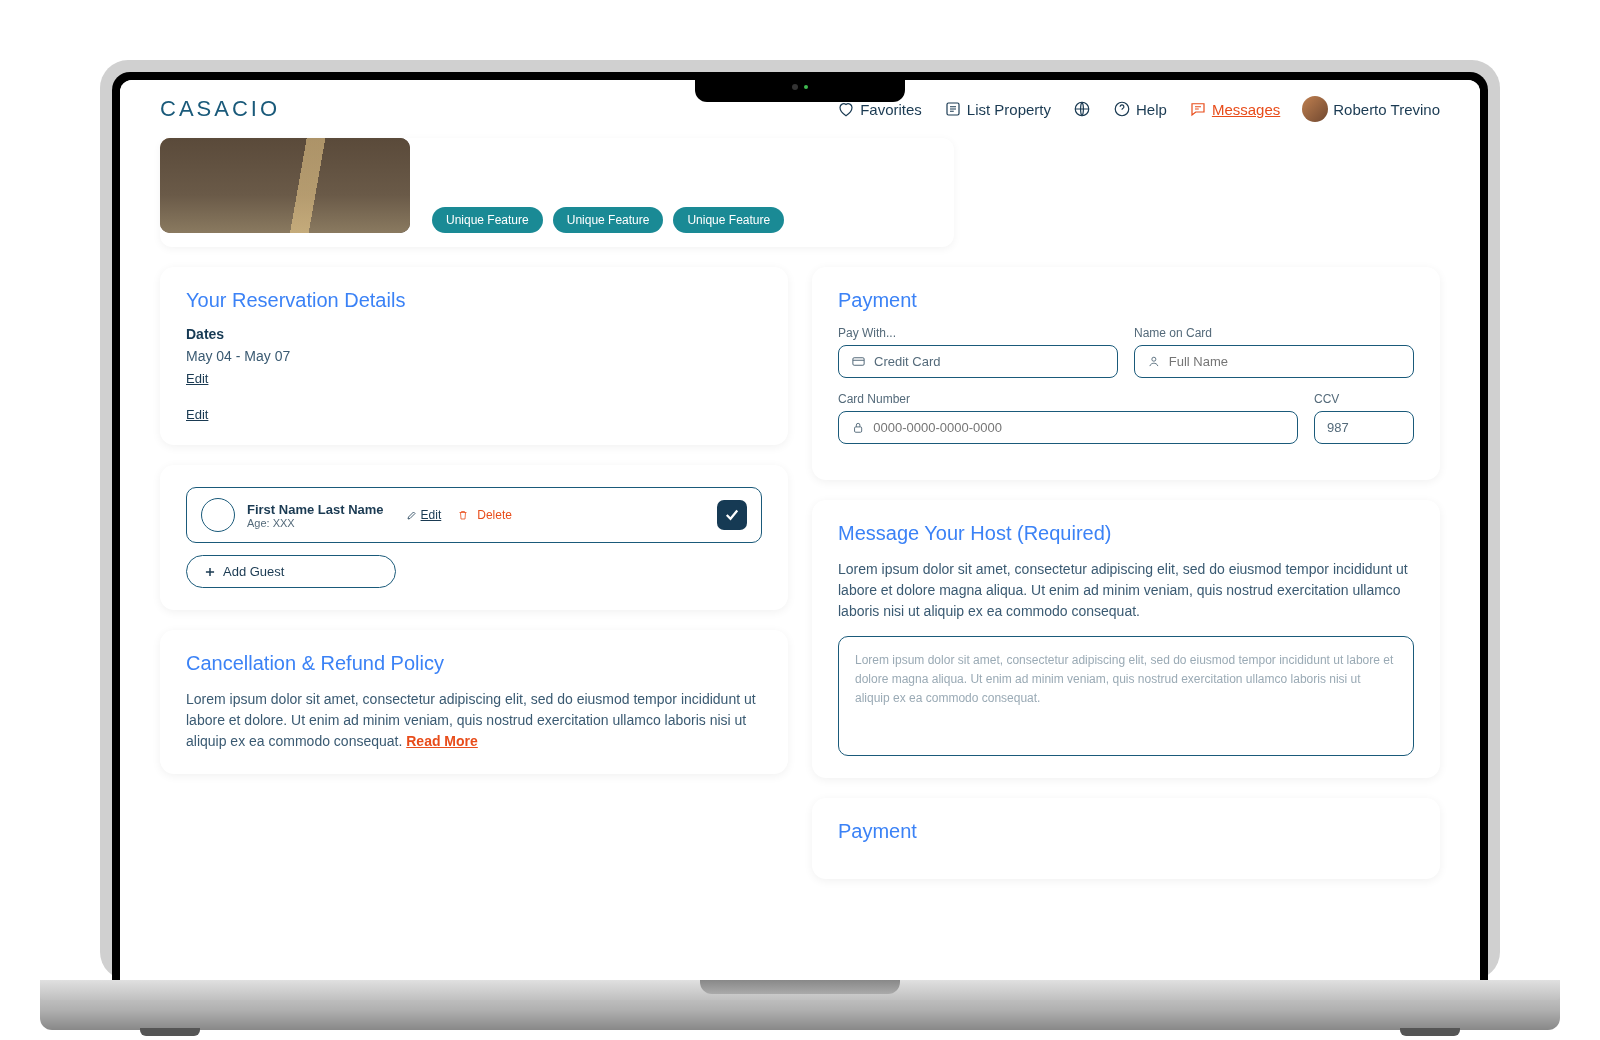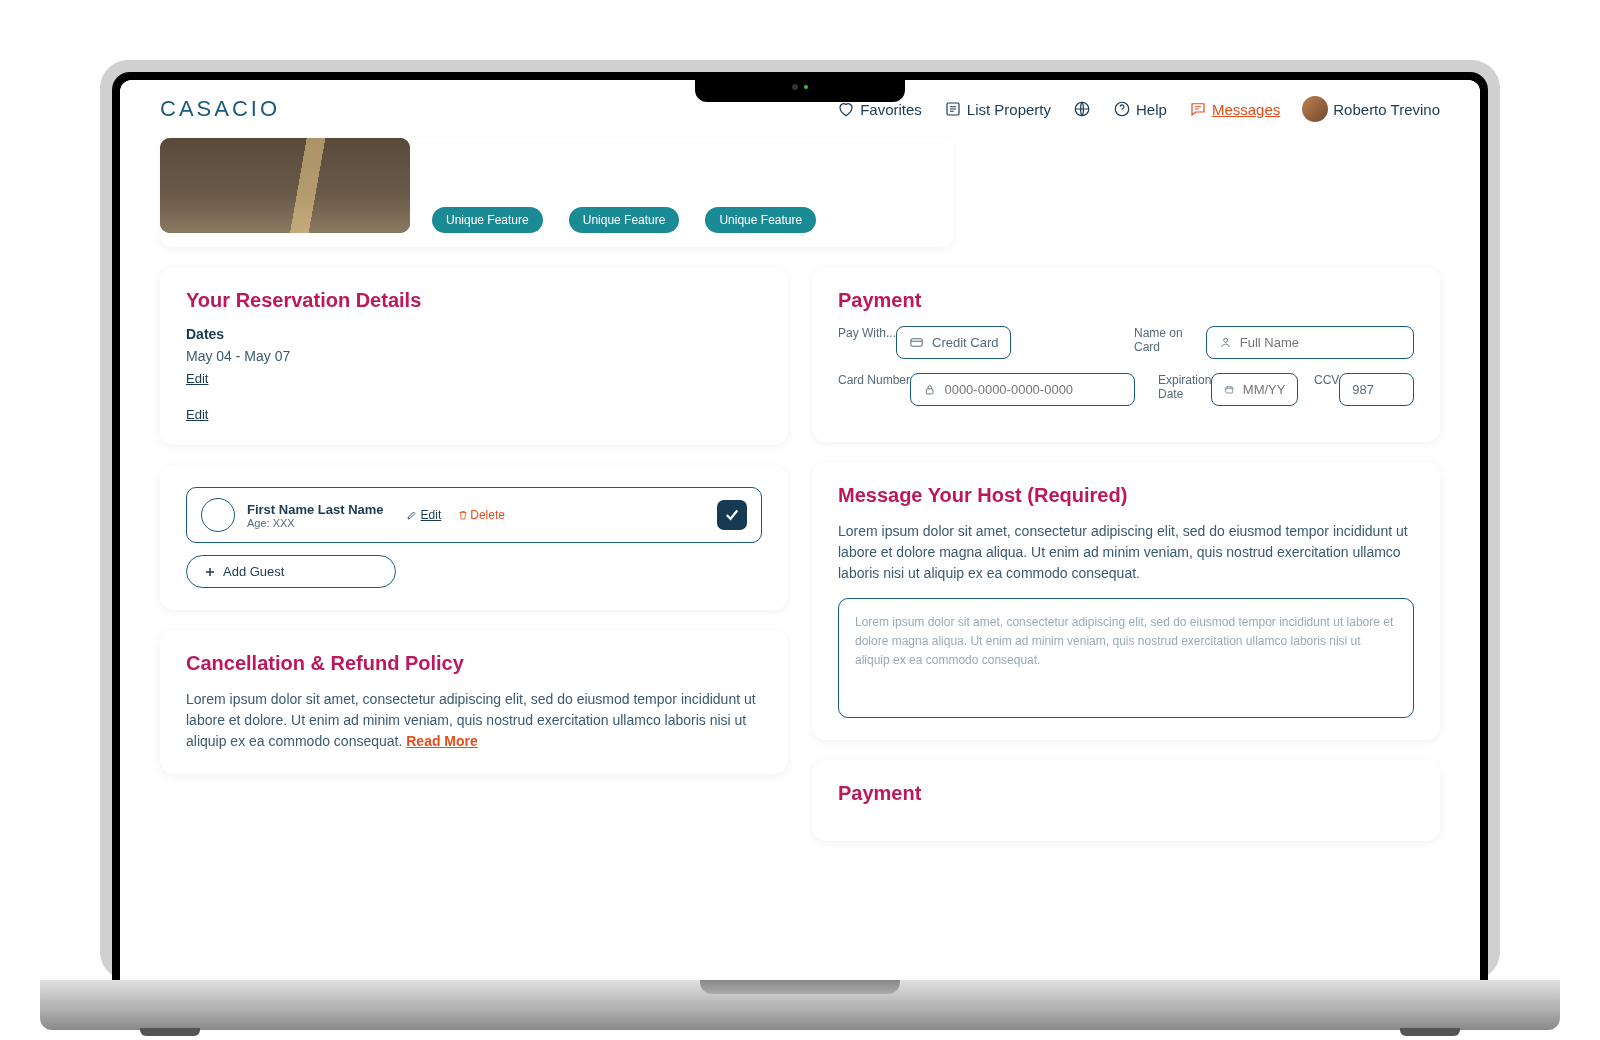--- a/index.html
+++ b/index.html
@@ -142,42 +142,42 @@
   overflow: hidden;
 }
 .property-thumb::before {
   content:"";
   position:absolute;
   inset:0;
   background:
     linear-gradient(100deg, transparent 55%, rgba(255,220,150,0.5) 55%, rgba(255,220,150,0.5) 62%, transparent 62%),
     linear-gradient(180deg, #5a4a3a 0%, #6a5a48 60%, #8a7a60 100%);
 }
-.tags { display: flex; gap: 26px; padding-left: 6px; }
+.tags { display: flex; gap: 10px; padding-left: 6px; }
 .tag {
   background: #1a8a95;
   color: #fff;
   padding: 6px 14px;
   border-radius: 14px;
   font-size: 12px;
 }
 
 .columns { display: flex; gap: 24px; }
 .col { flex: 1; display: flex; flex-direction: column; gap: 20px; }
 
 .card {
   background: #fff;
   border-radius: 14px;
   padding: 22px 26px;
   box-shadow: 0 2px 10px rgba(0,0,0,0.06);
 }
 .card h2 {
   font-size: 20px;
-  font-weight: 700;
-  color: #be185d;
+  font-weight: 400;
+  color: #3b82f6;
   margin-bottom: 14px;
 }
 .sub-label { font-weight: 600; font-size: 14px; color: #163a54; margin-bottom: 4px; }
 .body-text { font-size: 14px; color: #3a5a72; line-height: 1.5; }
 .link-edit { color: #1a3a52; text-decoration: underline; font-size: 13px; cursor: pointer; display: inline-block; margin-top: 4px; }
 .read-more { color: #e84c1a; text-decoration: underline; font-weight: 600; cursor: pointer; }
 .section-gap { margin-top: 16px; }
 
 .guest-row {
   display: flex;
@@ -190,21 +190,21 @@
 }
 .guest-avatar {
   width: 34px; height: 34px; border-radius: 50%;
   border: 1.5px solid #1a5a7a;
 }
 .guest-info { flex: 0 0 auto; }
 .guest-name { font-weight: 600; font-size: 13px; }
 .guest-age { font-size: 11px; color: #546a7a; }
 .guest-actions { display: flex; gap: 16px; font-size: 12px; margin-left: 10px; }
 .guest-actions .edit { text-decoration: underline; cursor: pointer; display: flex; align-items: center; gap: 3px; }
-.guest-actions .del { color: #e84c1a; cursor: pointer; display: flex; align-items: center; gap: 1px; }
+.guest-actions .del { color: #e84c1a; cursor: pointer; display: flex; align-items: center; gap: 8px; }
 .check-box {
   margin-left: auto;
   width: 30px; height: 30px;
   background: #163a54;
   border-radius: 7px;
   display: flex; align-items: center; justify-content: center;
 }
 .check-box svg { stroke: #fff; stroke-width: 3; }
 
 .add-guest {
@@ -213,21 +213,21 @@
   gap: 6px;
   border: 1.5px solid #1a5a7a;
   border-radius: 22px;
   padding: 8px 16px;
   width: 210px;
   font-size: 13px;
   cursor: pointer;
 }
 
 .form-row { display: flex; gap: 16px; margin-bottom: 14px; }
-.form-field { flex: 1; display: flex; flex-direction: row; }
+.form-field { flex: 1; display: flex; flex-direction: column; }
 .form-field.sm { flex: 0 0 100px; }
 .flabel { font-size: 12px; color: #546a7a; margin-bottom: 5px; }
 .finput {
   border: 1.5px solid #1a5a7a;
   border-radius: 8px;
   padding: 8px 12px;
   display: flex;
   align-items: center;
   gap: 8px;
   font-size: 13px;
@@ -406,30 +406,20 @@
                   <div class="form-field">
                     <div class="flabel">Card Number</div>
                     <div class="finput">
                       <svg class="ico" viewBox="0 0 24 24" style="width:15px;height:15px">
                           <rect x="6" y="11" width="12" height="9" rx="2"></rect>
                           <path d="M9 11V8a3 3 0 0 1 6 0v3"></path>
                         </svg>
                       <input placeholder="0000-0000-0000-0000" style="">
                     </div>
                   </div>
-                  <div class="form-field" style="flex:0 0 140px">
-                    <div class="flabel">Expiration Date</div>
-                    <div class="finput">
-                      <svg class="ico" viewBox="0 0 24 24" style="width:15px;height:15px">
-                          <rect x="4" y="6" width="16" height="14" rx="2"></rect>
-                          <path d="M4 10h16M8 4v4M16 4v4"></path>
-                        </svg>
-                      <input placeholder="MM/YYYY" style="">
-                    </div>
-                  </div>
                   <div class="form-field sm">
                     <div class="flabel">CCV</div>
                     <div class="finput">
                       <input value="987" style="">
                     </div>
                   </div>
                 </div>
               </div>
 
               <div class="card">

